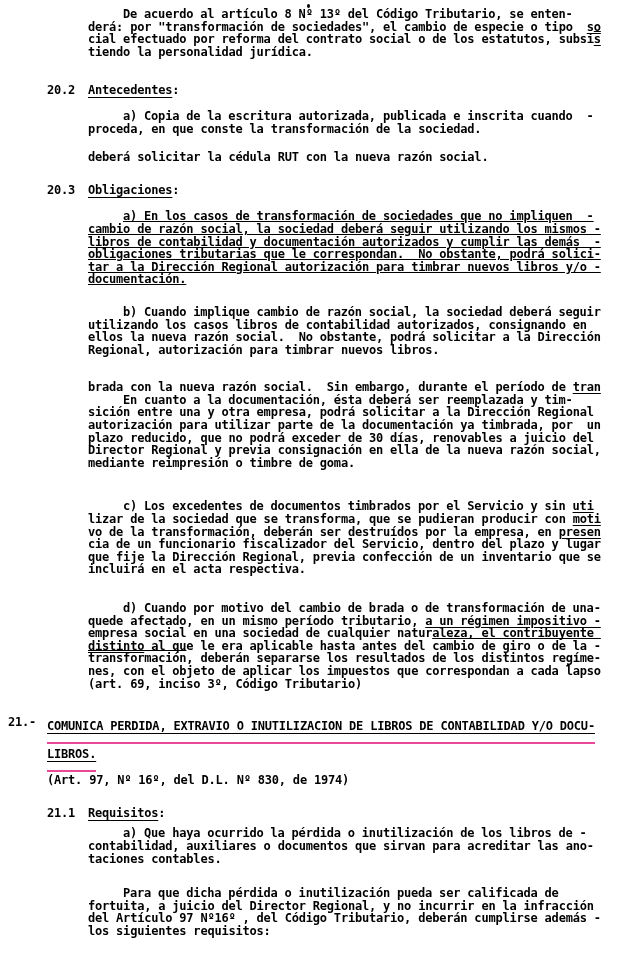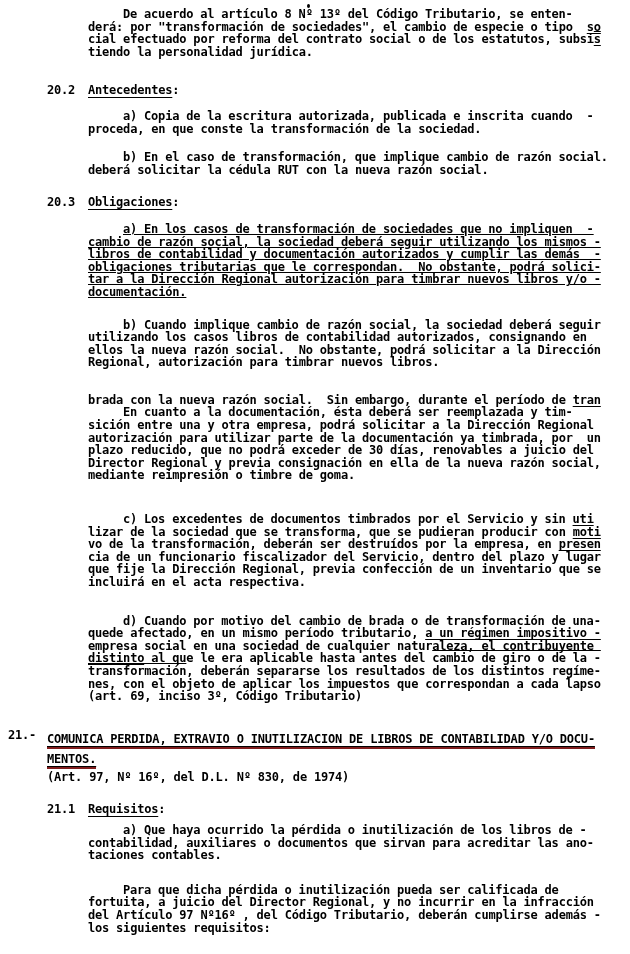--- a/index.html
+++ b/index.html
@@ -34,22 +34,22 @@
   .h2label { text-decoration: underline; text-underline-offset: 3px; }
   .h1row { margin-left: 8px; display: flex; }
   .h1num { width: 39px; flex: 0 0 39px; }
   .h1lines { flex: 1; }
   .h1line { line-height: 20px; white-space: pre; }
   .h1text {
     display: inline-block;
     line-height: 13px;
     text-decoration: underline;
     text-underline-offset: 3px;
-    border-bottom: 2px solid #7f1d1d;
-    padding-bottom: 1px;
+    border-bottom: 2px solid #ec4899;
+    padding-bottom: 9px;
   }
   .subline { margin-left: 47px; white-space: pre; }
 </style>
 </head>
 <body>
 
 <div class="page">
   <div class="speck"></div>
   <div id="doc-root">
       <div class="para" style="margin-top: 8px;">
@@ -57,21 +57,20 @@
         <div class="ln">derá: por "transformación de sociedades", el cambio de especie o tipo  <span class="m-u">so</span></div>
         <div class="ln">cial efectuado por reforma del contrato social o de los estatutos, subsi<span class="m-uo">s</span></div>
         <div class="ln">tiendo la personalidad jurídica.</div>
       </div>
       <div class="h2row" style="margin-top: 26px;"><span class="h2num">20.2</span><span class="h2label">Antecedentes</span><span>:</span></div>
       <div class="para" style="margin-top: 13px;">
         <div class="ln ind">a) Copia de la escritura autorizada, publicada e inscrita cuando  -</div>
         <div class="ln">proceda, en que conste la transformación de la sociedad.</div>
       </div>
       <div class="para" style="margin-top: 16px;">
-        <div class="ln ind">b) En el caso de transformación, que implique cambio de razón social.</div>
         <div class="ln">deberá solicitar la cédula RUT con la nueva razón social.</div>
       </div>
       <div class="h2row" style="margin-top: 20px;"><span class="h2num">20.3</span><span class="h2label">Obligaciones</span><span>:</span></div>
       <div class="para" style="margin-top: 14px; text-decoration: underline;">
         <div class="ln ind">a) En los casos de transformación de sociedades que no impliquen  -</div>
         <div class="ln">cambio de razón social, la sociedad deberá seguir utilizando los mismos -</div>
         <div class="ln">libros de contabilidad y documentación autorizados y cumplir las demás  -</div>
         <div class="ln">obligaciones tributarias que le correspondan.  No obstante, podrá solici-</div>
         <div class="ln">tar a la Dirección Regional autorización para timbrar nuevos libros y/o -</div>
         <div class="ln">documentación.</div>
@@ -105,21 +104,21 @@
         <div class="ln">empresa social en una sociedad de cualquier naturaleza, el contribuyente</div>
         <div class="ln"><span class="m-u">distinto</span> al que le era aplicable hasta antes del <span class="m-o">cambio de giro o de la -</span></div>
         <div class="ln"><span class="m-o">transformación</span>, deberán separarse los resultados de los distintos regíme-</div>
         <div class="ln">nes, con el objeto de aplicar los impuestos que correspondan a cada lapso</div>
         <div class="ln">(art. 69, inciso 3º, Código Tributario)</div>
       </div>
       <div class="h1row" style="margin-top: 26px;">
         <span class="h1num">21.-</span>
         <div class="h1lines">
           <div class="h1line"><span class="h1text">COMUNICA PERDIDA, EXTRAVIO O INUTILIZACION DE LIBROS DE CONTABILIDAD Y/O DOCU-</span></div>
-          <div class="h1line"><span class="h1text">MENTOS.</span></div>
+          <div class="h1line"><span class="h1text">LIBROS.</span></div>
         </div>
       </div>
       <div class="subline" style="margin-top: 2px;">(Art. 97, Nº 16º, del D.L. Nº 830, de 1974)</div>
       <div class="h2row" style="margin-top: 20px;"><span class="h2num">21.1</span><span class="h2label">Requisitos</span><span>:</span></div>
       <div class="para" style="margin-top: 8px;">
         <div class="ln ind">a) Que haya ocurrido la pérdida o inutilización de los libros de -</div>
         <div class="ln">contabilidad, auxiliares o documentos que sirvan para acreditar las ano-</div>
         <div class="ln">taciones contables.</div>
       </div>
       <div class="para" style="margin-top: 22px;">

